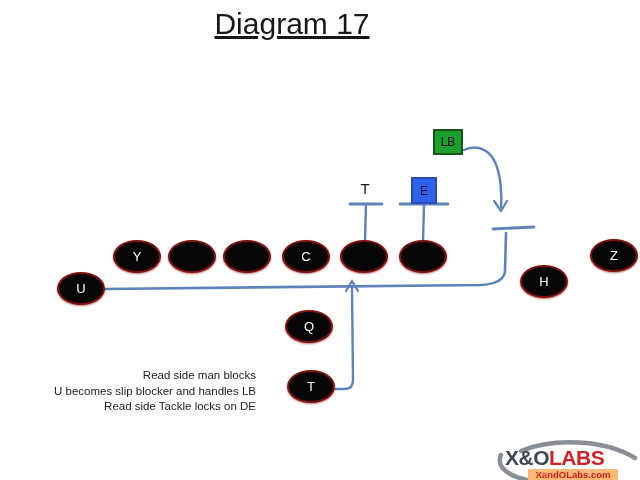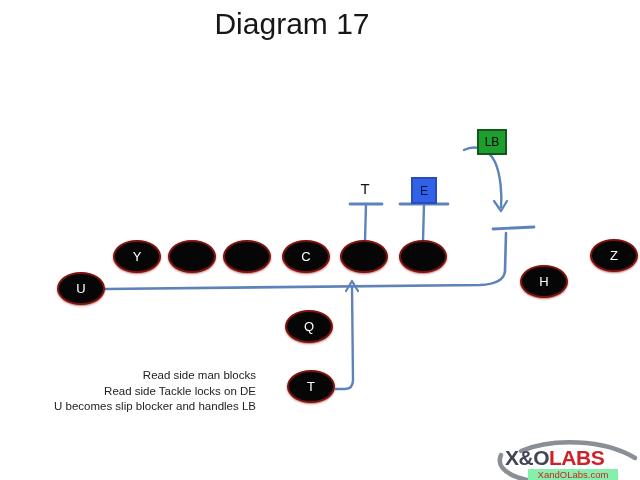--- a/index.html
+++ b/index.html
@@ -2,55 +2,55 @@
 <html><head>
 <meta charset="utf-8">
 <style>
   html,body{margin:0;padding:0;background:#fff;}
   .slide{
     position:relative;width:640px;height:480px;background:#ffffff;
     font-family:"Liberation Sans", sans-serif;overflow:hidden;
   }
   .title{
     position:absolute;left:0;top:4px;width:584px;text-align:center;
-    font-size:30px;line-height:40px;color:#171717;letter-spacing:0px;
+    font-size:30px;line-height:40px;color:#171717;letter-spacing:0px;text-decoration:underline;
   }
   .lines-svg{position:absolute;left:0;top:0;width:640px;height:480px;}
   .oval{
     position:absolute;width:48px;height:33px;box-sizing:border-box;
     background:#060606;border:2px solid #7d120e;border-radius:50%;
     display:flex;align-items:center;justify-content:center;
     color:#ffffff;font-size:13px;font-weight:400;
     box-shadow:0 1px 2px rgba(130,15,10,0.55);
   }
   .dbox{
     position:absolute;box-sizing:border-box;display:flex;align-items:center;justify-content:center;
     font-size:12px;color:#0a0a0a;
   }
-  .dbox.lb{left:433px;top:129px;width:30px;height:26px;background:#1e9e2c;border:2px solid #14571a;margin-left:44px;}
+  .dbox.lb{left:433px;top:129px;width:30px;height:26px;background:#1e9e2c;border:2px solid #14571a;}
   .dbox.de{left:411px;top:177px;width:26px;height:27px;background:#2f62e8;border:2px solid #2a4bb5;color:#06123f;}
   .dletter{
     position:absolute;left:352px;top:180px;width:26px;text-align:center;
     font-size:15px;color:#141414;
   }
   .notes{
     position:absolute;left:18px;top:368px;width:238px;text-align:right;
     font-size:11.5px;line-height:15.5px;color:#222222;
   }
   .logo{position:absolute;left:492px;top:436px;width:148px;height:56px;}
   .logo svg{position:absolute;left:0;top:0;}
   .logo-text{
     position:absolute;left:13px;top:10px;width:135px;white-space:nowrap;
     font-size:21px;font-weight:700;letter-spacing:-0.5px;
   }
   .logo-text .xo{color:#3e4554;}
   .logo-text .labs{color:#ce2128;}
   .logo-site{
     position:absolute;left:36px;top:33px;width:86px;text-align:center;
-    font-size:9.5px;font-weight:400;color:#ce2128;background:#86efac;padding:0 2px;
+    font-size:9.5px;font-weight:700;color:#ce2128;background:#fdba74;padding:0 2px;
   }
 </style>
 </head>
 <body>
 
 <div class="slide">
 
   <div class="title">
     <div>Diagram 17</div>
   </div>
@@ -107,22 +107,22 @@
   <div class="oval" style="left:287px;top:370px;">
       <span>T</span>
     </div>
 
   <div class="dletter">T</div>
   <div class="dbox de">E</div>
   <div class="dbox lb">LB</div>
 
   <div class="notes">
     <div>Read side man blocks</div>
+    <div>U becomes slip blocker and handles LB</div>
     <div>Read side Tackle locks on DE</div>
-    <div>U becomes slip blocker and handles LB</div>
   </div>
 
   <div class="logo">
     <svg width="148" height="56" viewBox="0 0 148 56">
       <path d="M29 15 C60 2 112 3 143 22" stroke="#8a8e97" stroke-width="4.5" fill="none" stroke-linecap="round"></path>
       <path d="M9 19 C1 37 32 52 104 47" stroke="#8a8e97" stroke-width="4.5" fill="none" stroke-linecap="round"></path>
     </svg>
     <div class="logo-text"><span class="xo">X&amp;O</span><span class="labs">LABS</span></div>
     <div class="logo-site">XandOLabs.com</div>
   </div>

